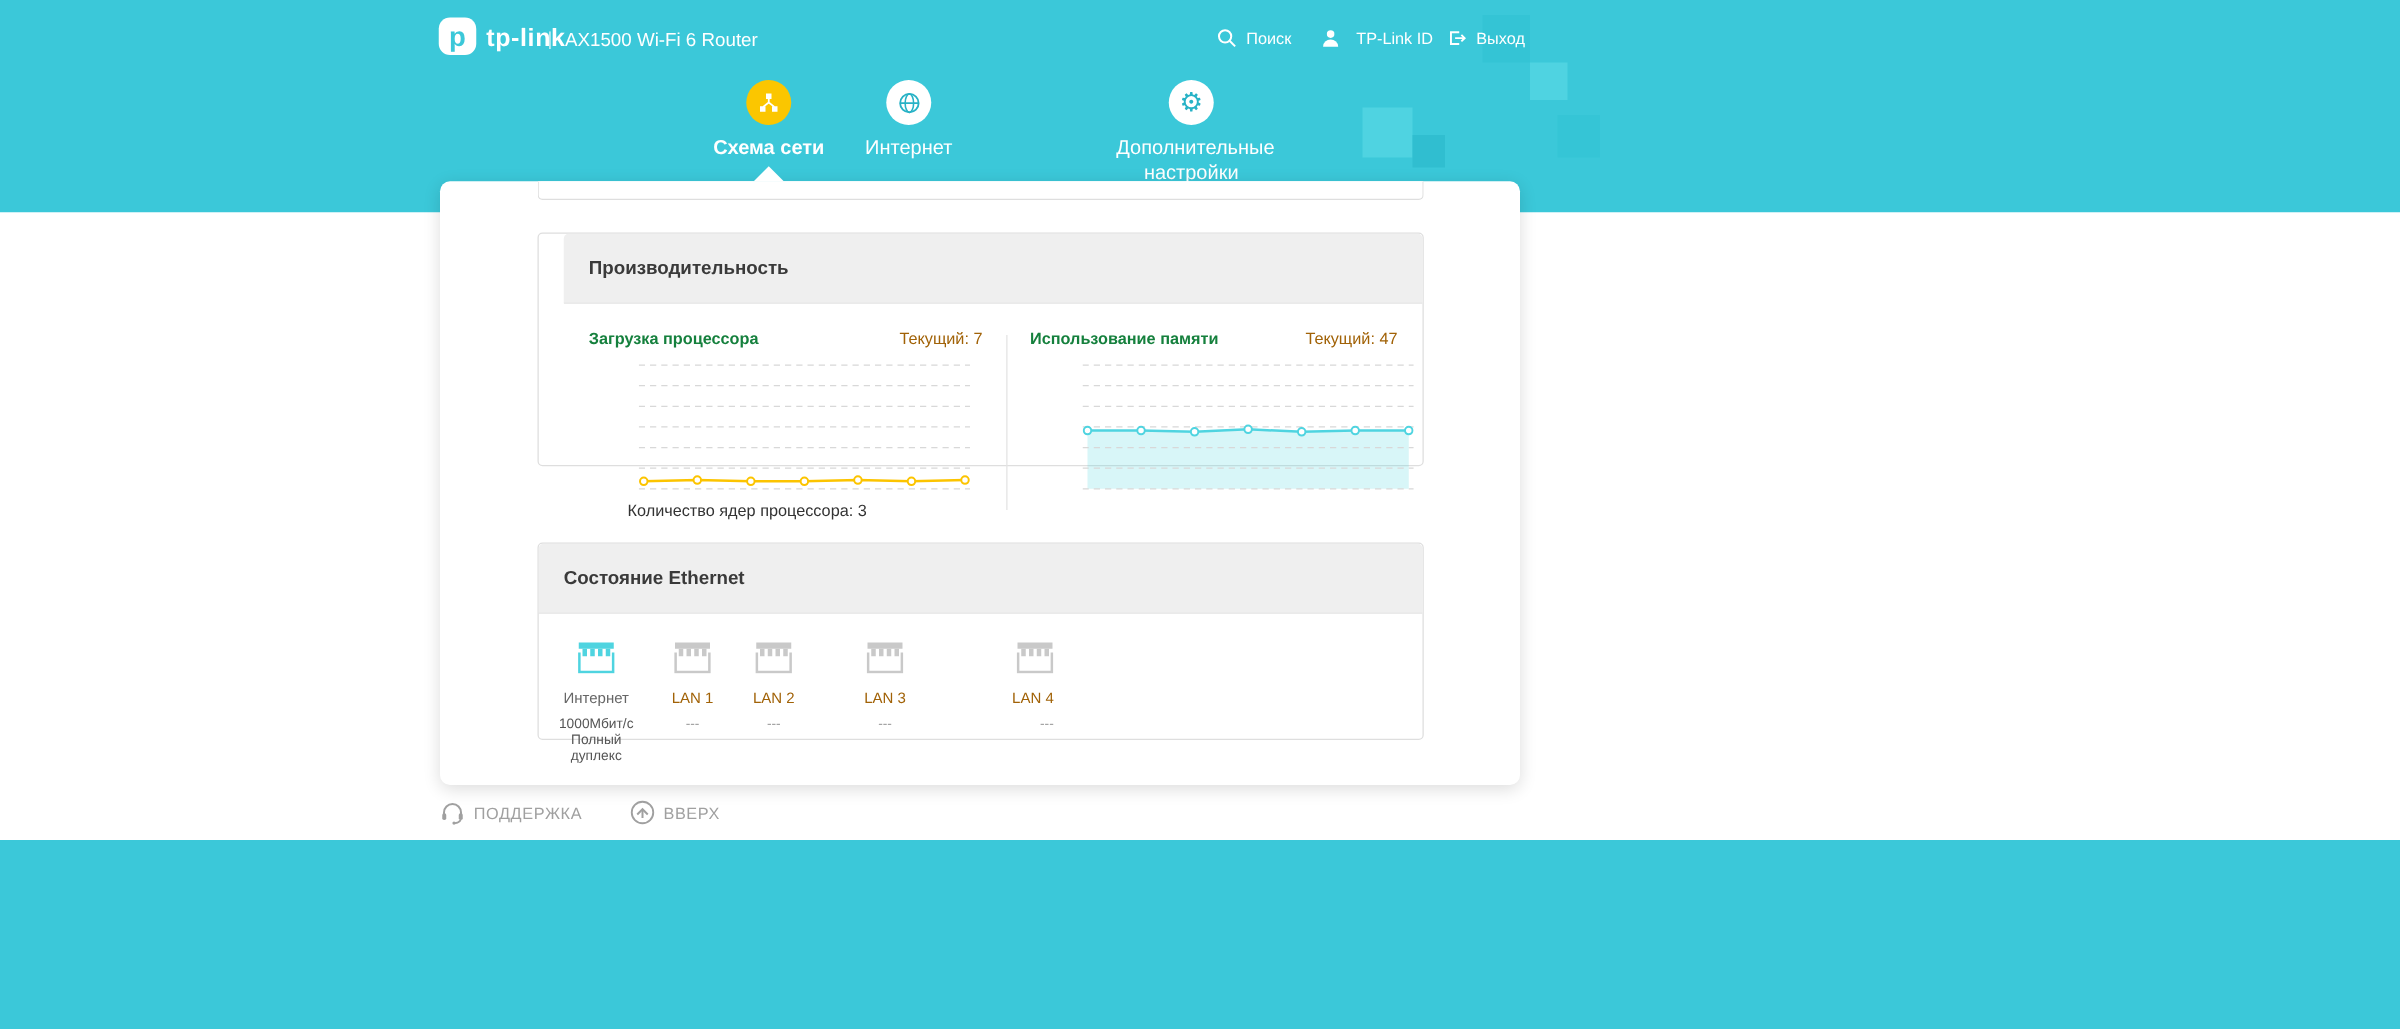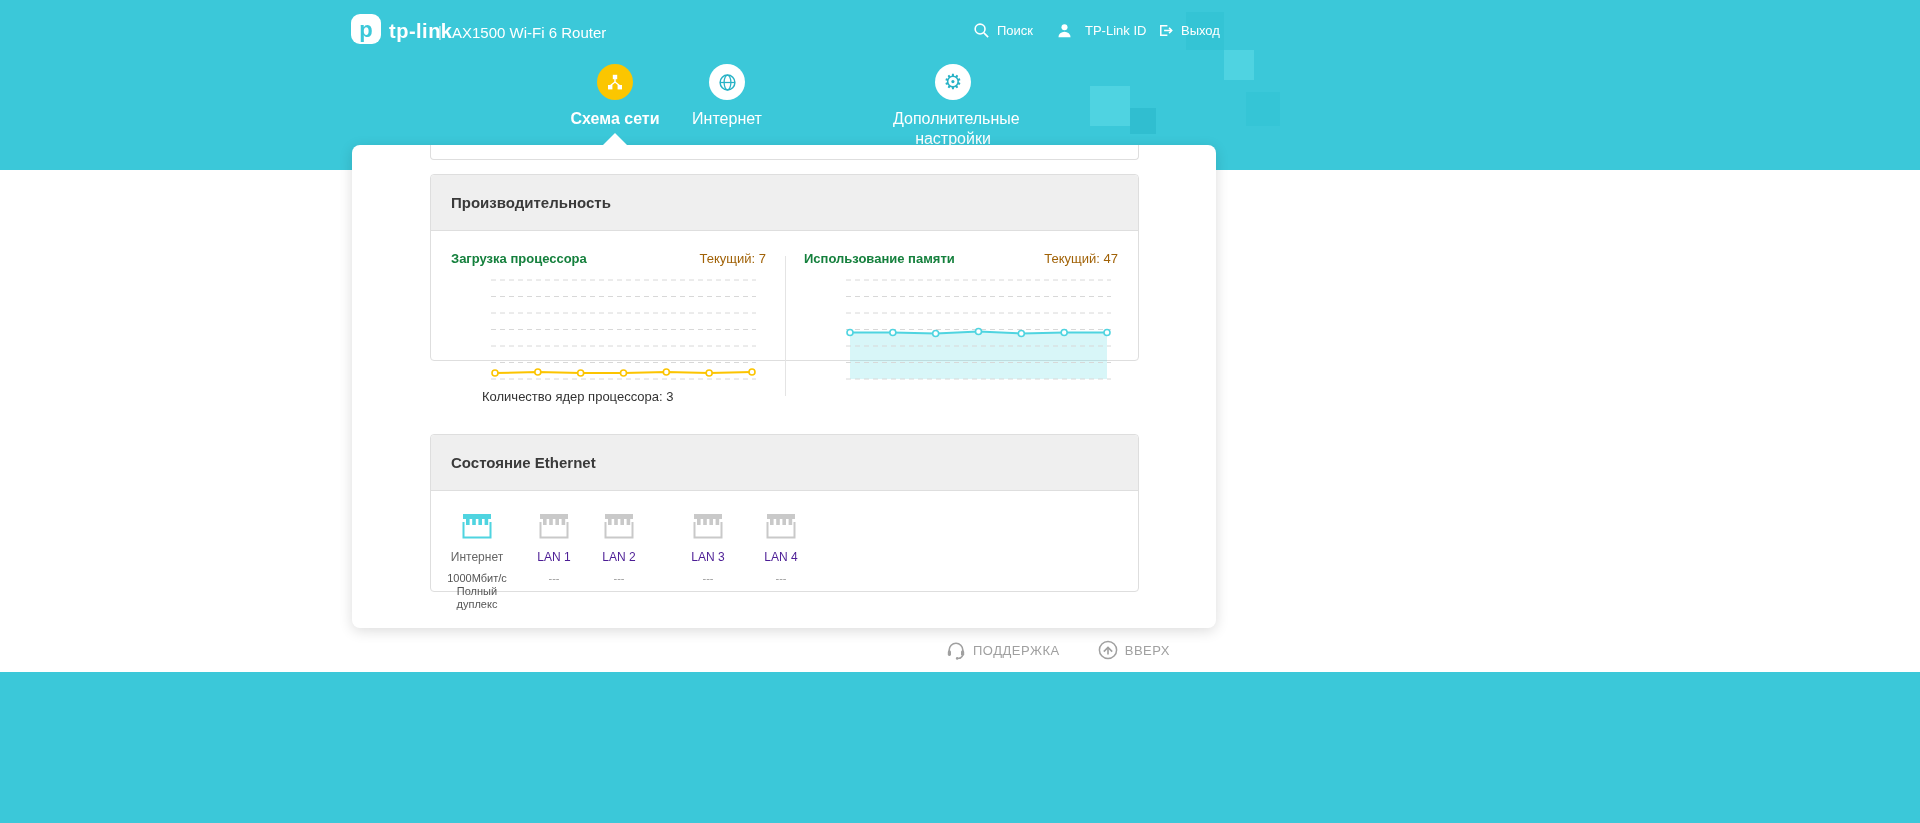--- a/index.html
+++ b/index.html
@@ -42,27 +42,27 @@
   .chart{position:absolute;width:265px;height:107px;}
   .v-divider{position:absolute;left:354px;top:25px;height:140px;border-left:1px solid #e4e4e4;}
   .cores{position:absolute;left:51px;top:158px;font-size:13px;color:#333;}
 
   .port{position:absolute;top:22px;width:84px;text-align:center;}
   .port-icon{display:inline-block;height:26px;}
   .port.on{color:#4fd4e0;}
   .port.off{color:#c9c9c9;}
   .port-label{margin-top:7px;font-size:12px;}
   .port.on .port-label{color:#666;}
-  .port.off .port-label{color:#4c1d95;}
+  .port.off .port-label{color:#a16207;}
   .port-status{margin-top:8px;font-size:11px;line-height:1.2;}
   .port.on .port-status{color:#555;}
   .port.off .port-status{color:#9b9b9b;}
 
   
-  .footer{position:absolute;left:352px;top:628px;width:864px;height:44px;display:flex;justify-content:flex-end;align-items:center;gap:38px;padding-right:46px;background:transparent;}
+  .footer{position:absolute;left:352px;top:628px;width:864px;height:44px;display:flex;justify-content:flex-start;align-items:center;gap:38px;padding-right:46px;background:transparent;}
   .footer-btn{display:flex;align-items:center;gap:7px;color:#a0a0a0;font-size:13px;letter-spacing:.5px;cursor:pointer;}
   .footer-btn svg{display:block;}
 </style>
 </head>
 <body>
 
 <div class="page">
 
   <div class="bg-top">
     <div class="sq" style="left:1186px;top:12px;width:38px;height:38px;background:#34c4d5;"></div>
@@ -139,21 +139,21 @@
   <div class="tab" style="left:893px;">
     <div class="tab-circle">
         <span class="gear-glyph">⚙</span>
       </div>
     <div class="tab-label">Дополнительные настройки</div>
   </div>
 
   <div class="panel">
     <div class="sliver"></div>
 
-    <div class="card" style="top:29px;height:187px;">
+    <div class="card" style="top:41px;height:187px;padding-left:20px;">
       <div class="card-header">Производительность</div>
       <div class="card-body" style="height:186px;">
         <div class="chart-title" style="left:20px;top:20px;">Загрузка процессора</div>
         <div class="chart-current" style="left:210px;top:20px;width:125px;">Текущий: 7</div>
         <div class="chart" style="left:60px;top:45px;"><svg width="265" height="107">
               <line x1="0" x2="265" y1="4" y2="4" stroke="#d8d8d8" stroke-width="1" stroke-dasharray="5,4"></line>
               <line x1="0" x2="265" y1="20.5" y2="20.5" stroke="#d8d8d8" stroke-width="1" stroke-dasharray="5,4"></line>
               <line x1="0" x2="265" y1="37" y2="37" stroke="#d8d8d8" stroke-width="1" stroke-dasharray="5,4"></line>
               <line x1="0" x2="265" y1="53.5" y2="53.5" stroke="#d8d8d8" stroke-width="1" stroke-dasharray="5,4"></line>
               <line x1="0" x2="265" y1="70" y2="70" stroke="#d8d8d8" stroke-width="1" stroke-dasharray="5,4"></line>
@@ -255,21 +255,21 @@
                 <rect x="10.2" y="6" width="3.6" height="6" fill="currentColor"></rect>
                 <rect x="16.4" y="6" width="3.6" height="6" fill="currentColor"></rect>
                 <rect x="22.6" y="6" width="3.6" height="6" fill="currentColor"></rect>
                 <path d="M1.5,9 V24.5 H28.5 V9" fill="none" stroke="currentColor" stroke-width="2"></path>
               </svg>
           </span>
           <div class="port-label">LAN 3</div>
           <div class="port-status">---</div>
         </div>
 
-        <div class="port off" style="left:308px;">
+        <div class="port off" style="left:328px;text-align:right;">
           <span class="port-icon">
             <svg width="30" height="26" viewBox="0 0 30 26">
                 <rect x="1" y="1" width="28" height="5" fill="currentColor"></rect>
                 <rect x="4" y="6" width="3.6" height="6" fill="currentColor"></rect>
                 <rect x="10.2" y="6" width="3.6" height="6" fill="currentColor"></rect>
                 <rect x="16.4" y="6" width="3.6" height="6" fill="currentColor"></rect>
                 <rect x="22.6" y="6" width="3.6" height="6" fill="currentColor"></rect>
                 <path d="M1.5,9 V24.5 H28.5 V9" fill="none" stroke="currentColor" stroke-width="2"></path>
               </svg>
           </span>

